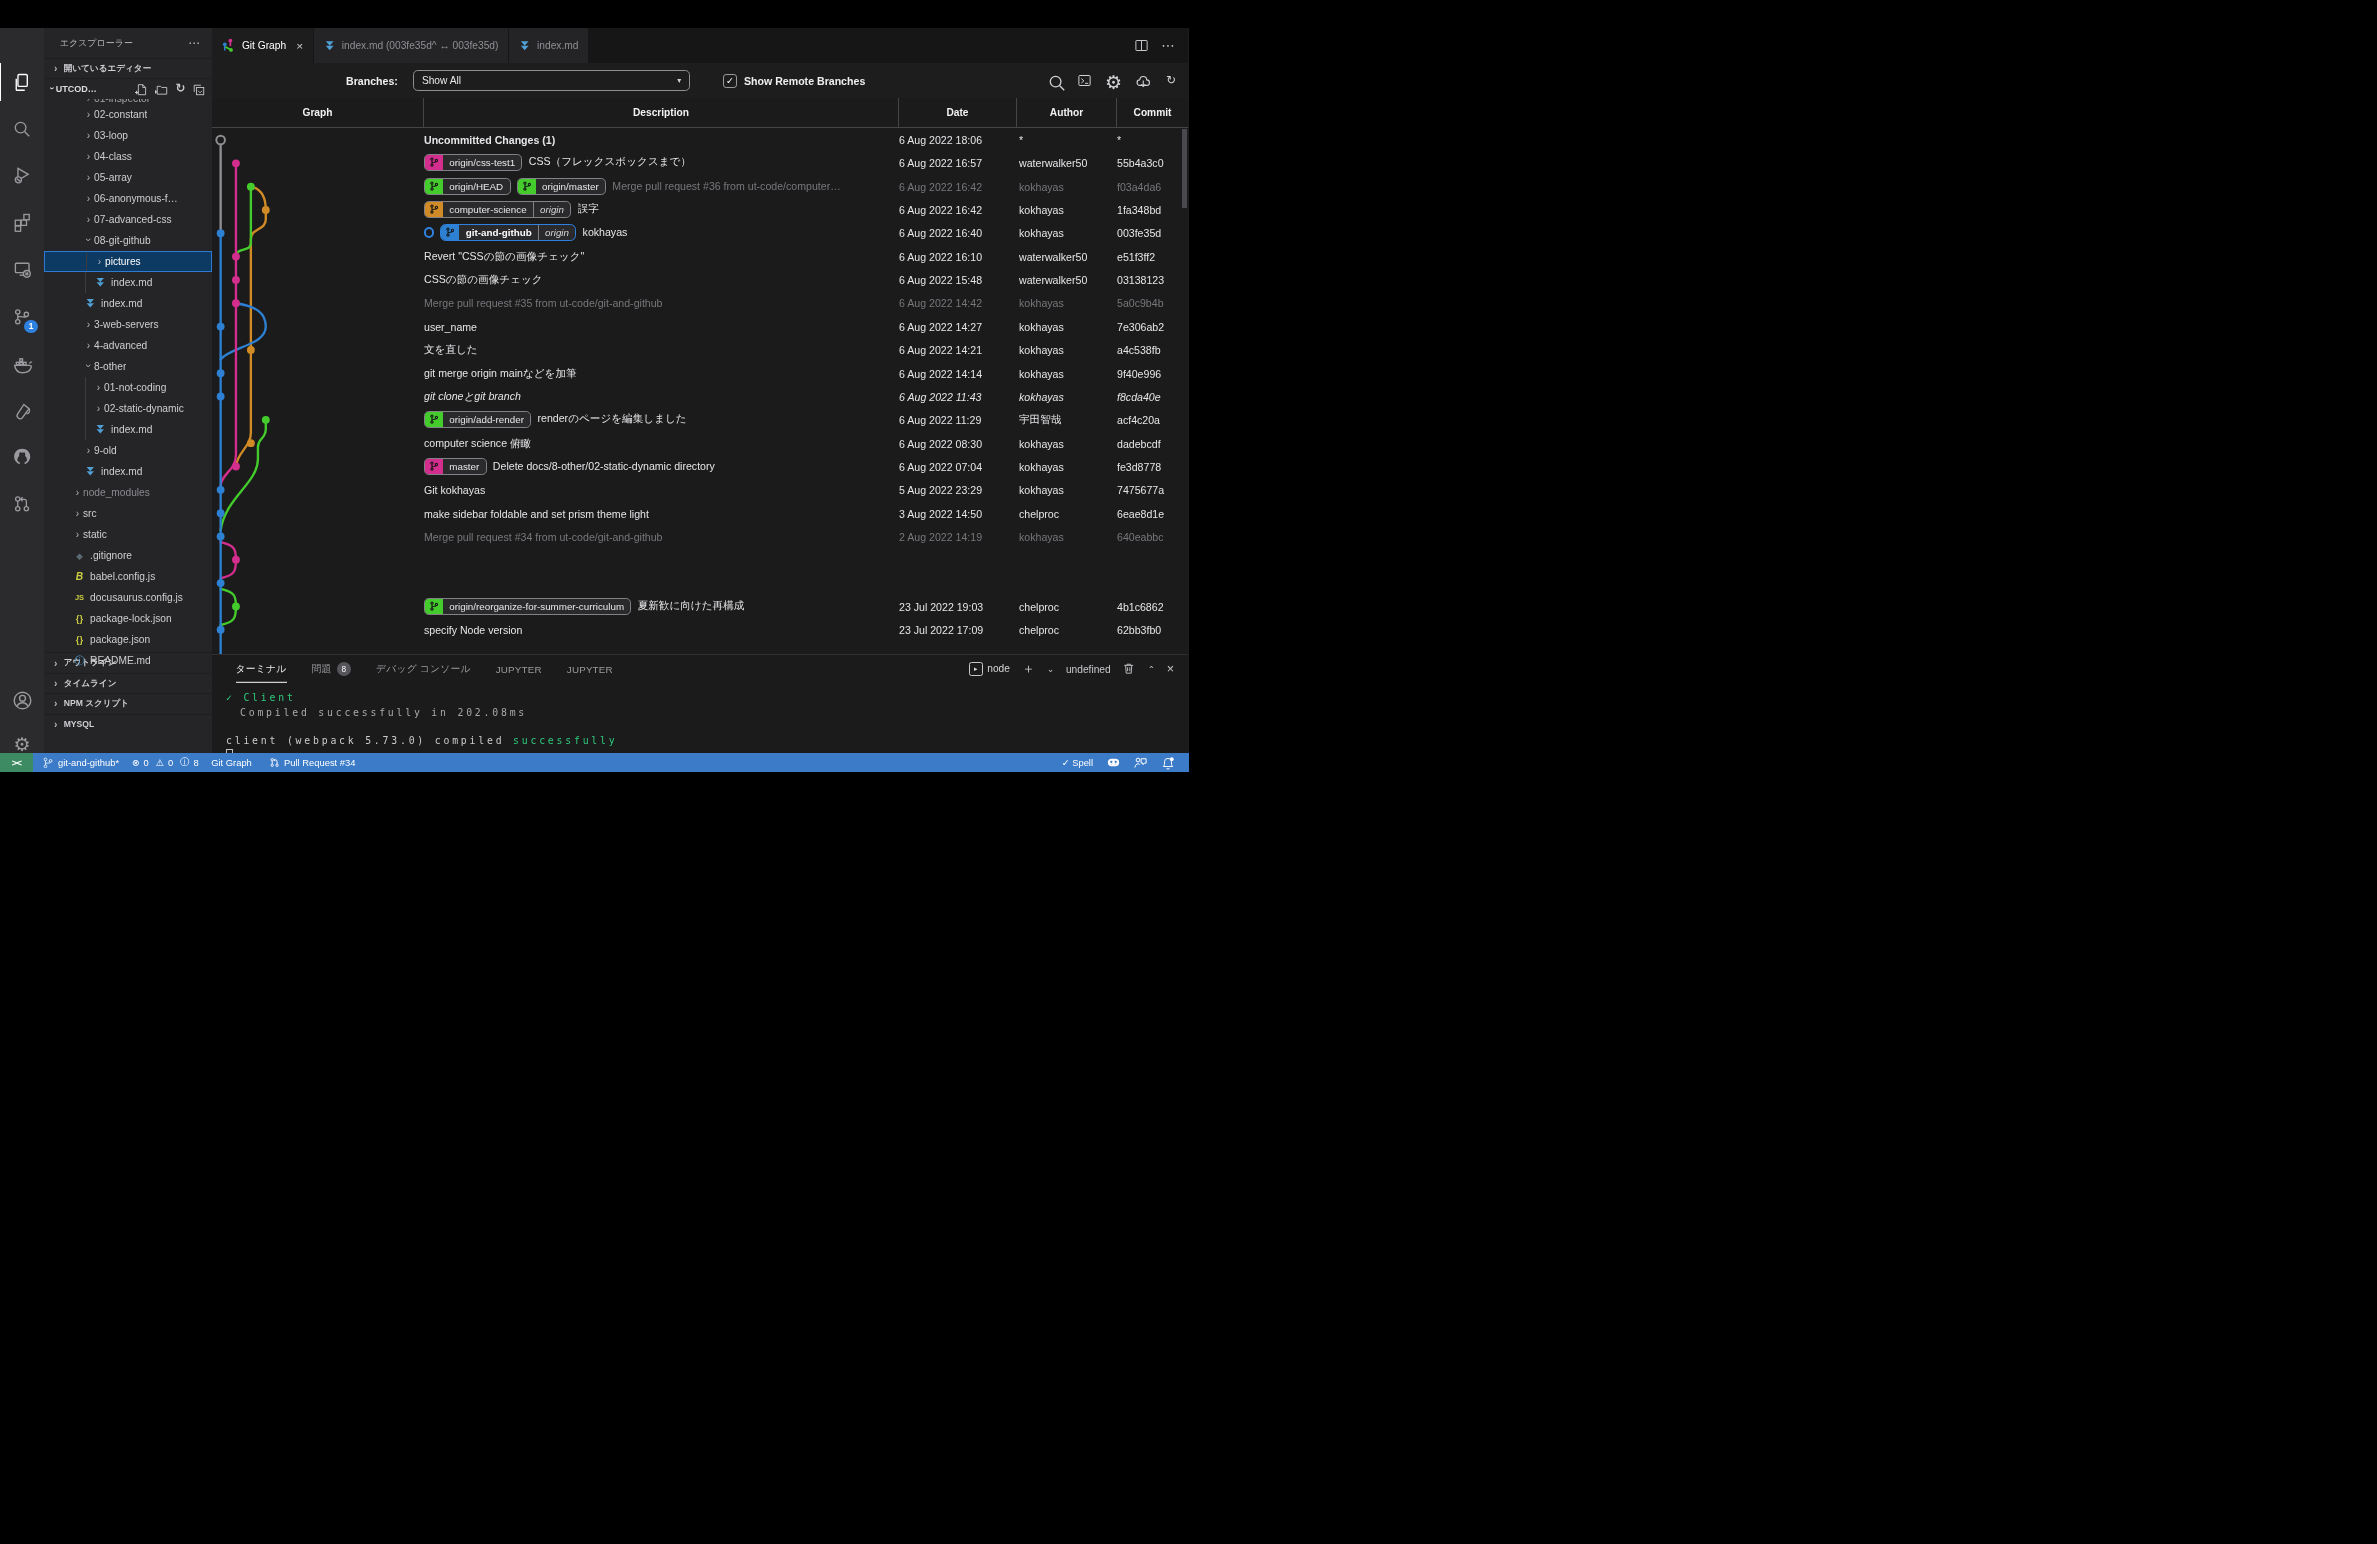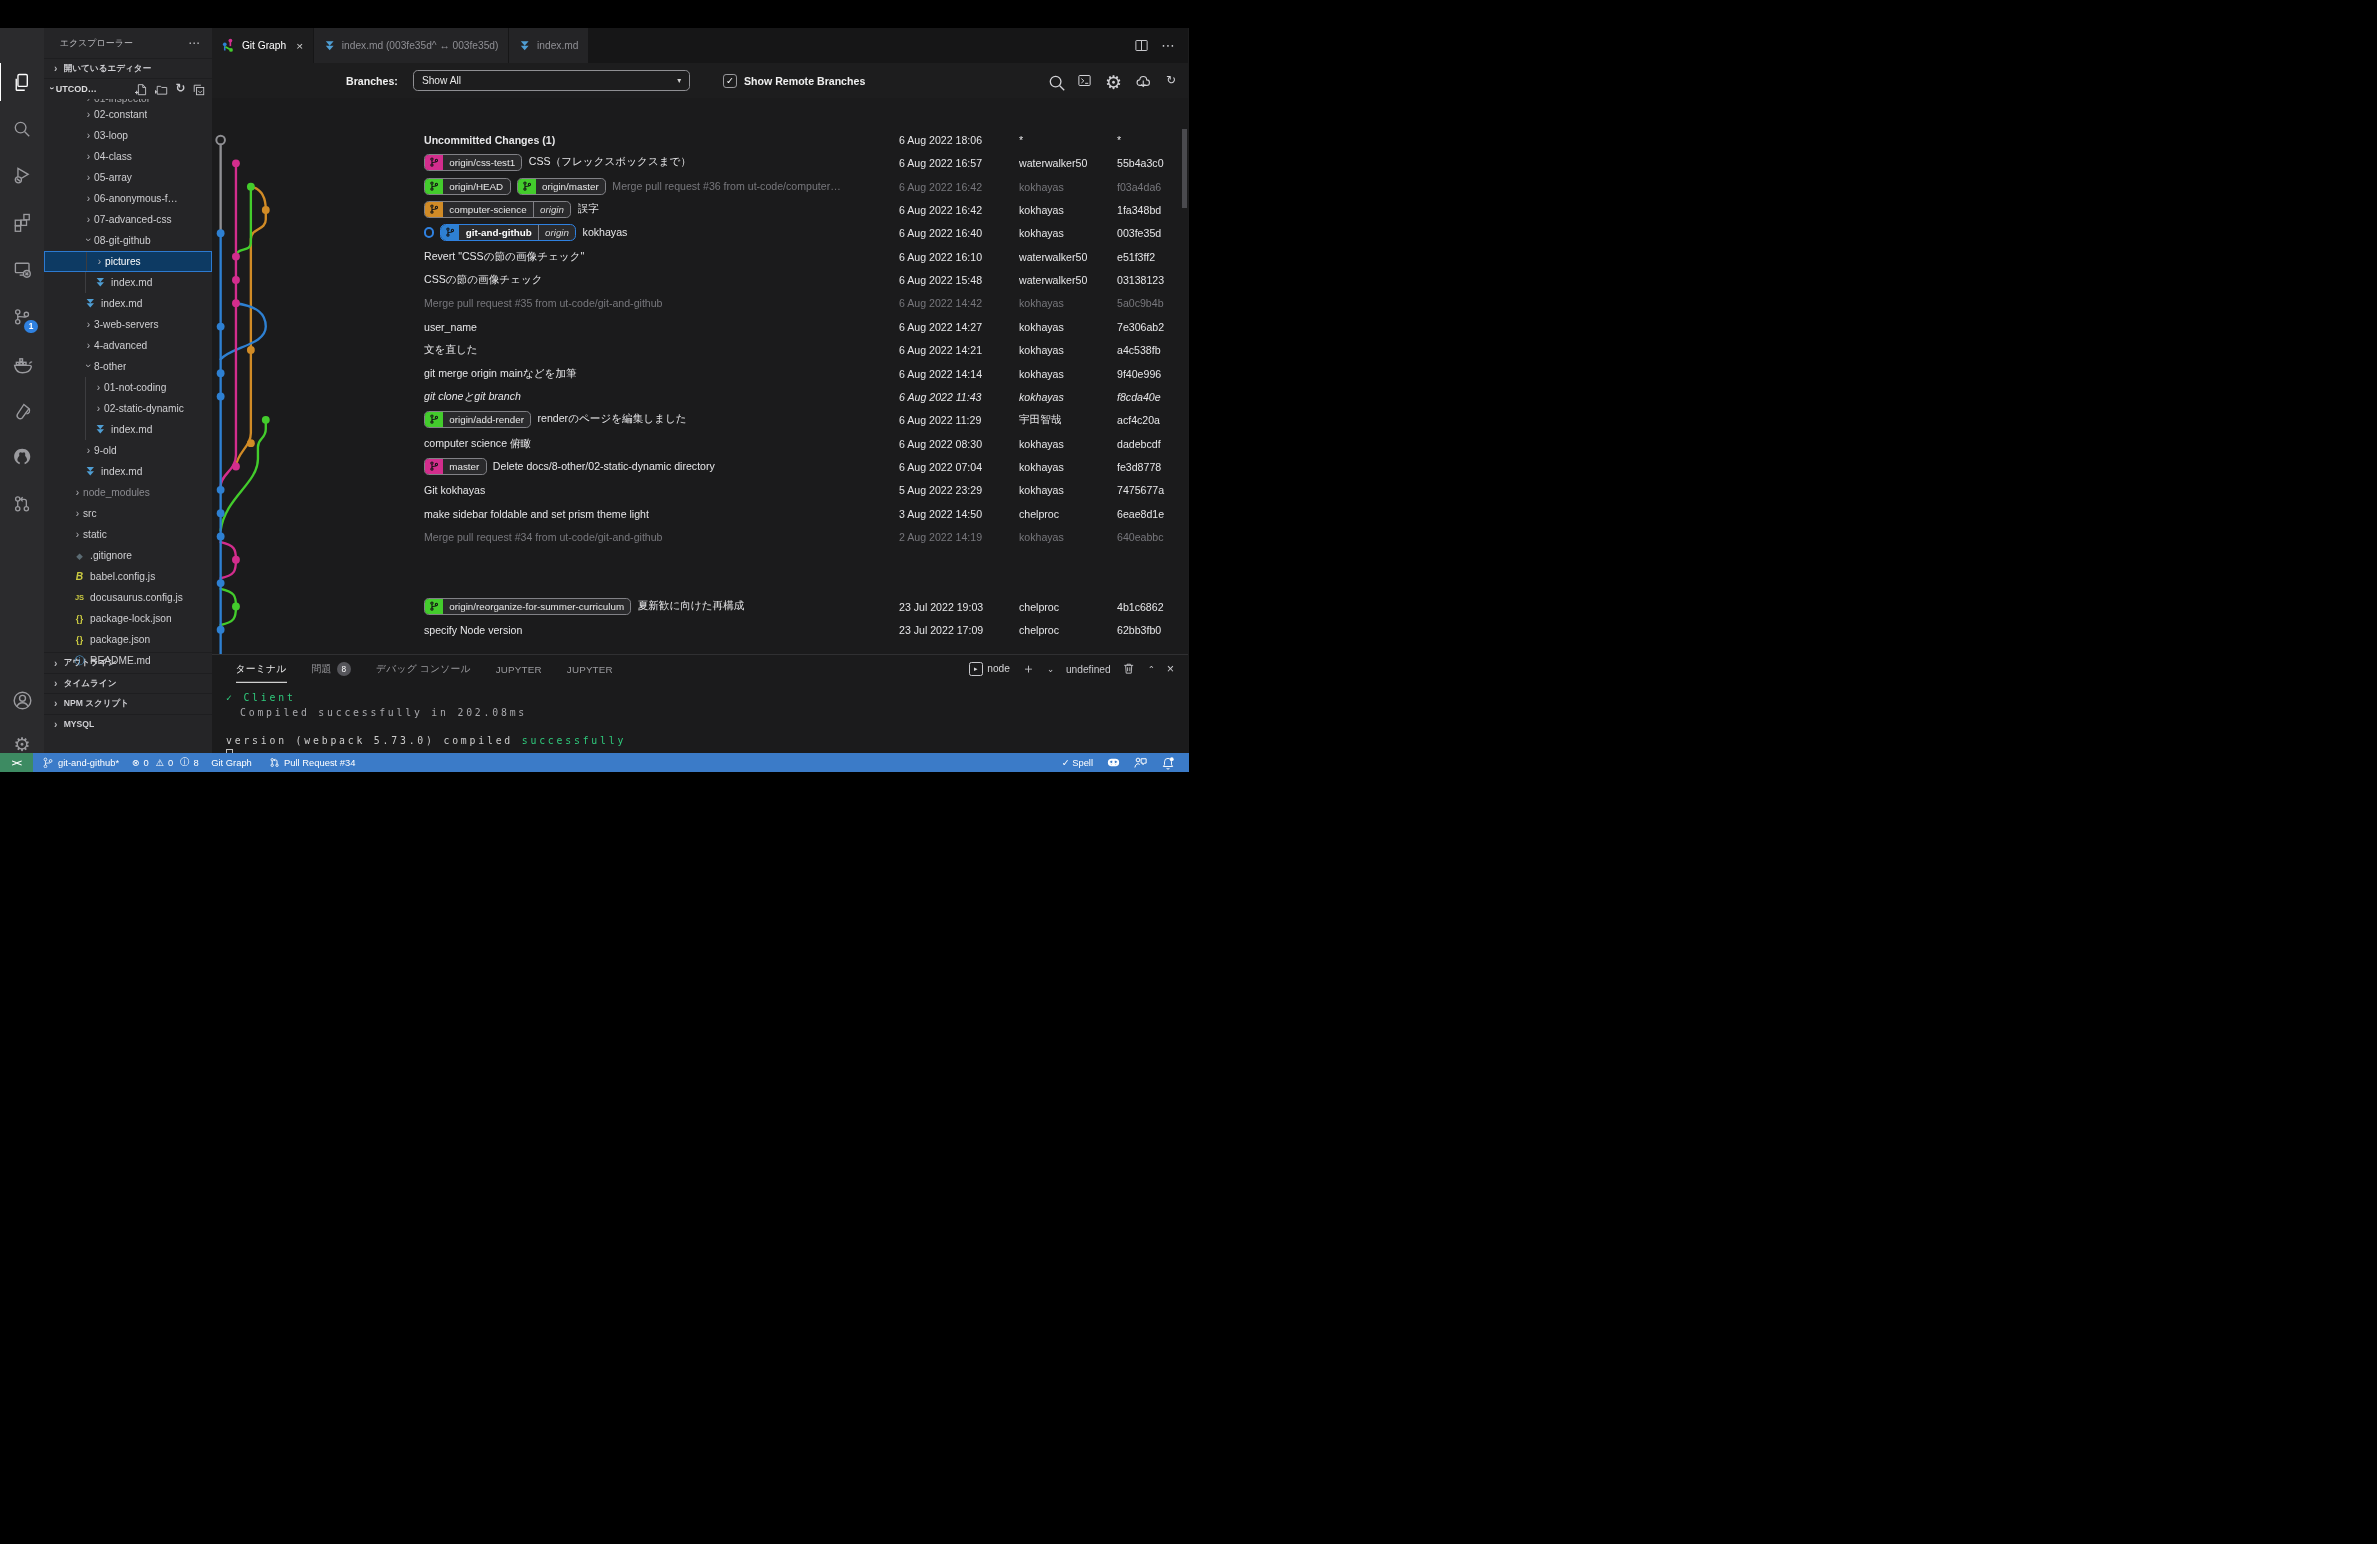--- a/index.html
+++ b/index.html
@@ -463,20 +463,27 @@
           <span class="gicon" style="left: 893px;"><span style="font-size:19px; line-height:1">⚙</span></span>
           <span class="gicon" style="left: 923px;"><svg width="16.5" height="16.5" viewBox="0 0 24 24" fill="none" stroke="currentColor" stroke-width="1.6">
               <path d="M7 10 a5 5 0 0 1 10 0 a4 4 0 0 1 0 8 h-10 a4 4 0 0 1 0-8"></path>
               <path d="M12 11 v8 M9 16.5 l3 3 l3-3"></path>
             </svg></span>
           <span class="gicon" style="left: 954px;"><span style="font-size:11.8px; line-height:1">↻</span></span>
         </div>
     </div>
 
     <div class="gtable">
+      <div class="thead" id="thead">
+          <div class="th" style="width: 212px;">Graph</div>
+          <div class="th" style="width: 475px;">Description</div>
+          <div class="th" style="width: 118px;">Date</div>
+          <div class="th" style="width: 100px;">Author</div>
+          <div class="th" style="width: 72px; flex: 1 1 0%;">Commit</div>
+        </div>
       <div class="tbody" id="tbody">
         <svg id="graphsvg" width="212" height="526" viewBox="0 0 270 669">
             <path d="M11,14.85 L11,133.65" stroke="#8f8f93" stroke-width="3" fill="none" stroke-linecap="round"></path>
             <path d="M49.5,74.25 C63,77 68.5,88 68.5,103.95 L68.5,116 C68.5,130 49.5,127 49.5,141 L49.5,388 C49.5,406 32,412 30.5,430.65" stroke="#d18b26" stroke-width="3" fill="none" stroke-linecap="round"></path>
             <path d="M49.5,74.25 L49.5,146 C49.5,158 30.5,151 30.5,163.35" stroke="#43cc2c" stroke-width="3" fill="none" stroke-linecap="round"></path>
             <path d="M68.5,371.25 L68.5,383 C68.5,396 58.5,394 58.5,406 L58.5,421 C58.5,452 17,470 11,512" stroke="#43cc2c" stroke-width="3" fill="none" stroke-linecap="round"></path>
             <path d="M30.5,222.75 C58,227 68.5,236 68.5,252.45 C68.5,276 25,278 11,294" stroke="#2e80d2" stroke-width="3" fill="none" stroke-linecap="round"></path>
             <path d="M30.5,44.55 L30.5,416 C30.5,436 11,440 11,456" stroke="#d32d8d" stroke-width="3" fill="none" stroke-linecap="round"></path>
             <path d="M11,527 C29,531 30.5,536 30.5,549.45 C30.5,564 29,569 11,573" stroke="#d32d8d" stroke-width="3" fill="none" stroke-linecap="round"></path>
             <path d="M11,586.5 C29,590.5 30.5,595.5 30.5,608.85 C30.5,623.5 29,628.5 11,632.5" stroke="#43cc2c" stroke-width="3" fill="none" stroke-linecap="round"></path>
@@ -801,21 +808,21 @@
             <span style="font-size:8.6px; line-height:1">⌃</span>
           </span>
           <span style="display: inline-flex;">
             <span style="font-size:12.6px; line-height:1">×</span>
           </span>
         </div>
       <div class="term">
         <div><span class="t-green"><span>✓</span> <span>Client</span></span></div>
         <div class="t-gray" style="padding-left:14px">Compiled successfully in 202.08ms</div>
         <div style="height:13.4px"></div>
-        <div><span>version (webpack 5.73.0) compiled </span><span class="t-green">successfully</span></div>
+        <div><span>client (webpack 5.73.0) compiled </span><span class="t-green">successfully</span></div>
         <div><span class="cursor"></span></div>
       </div>
     </div>
   </div>
 
   <div class="statusbar">
     <div class="sb-green">&gt;&lt;</div>
     <div class="sb-item" style="padding-left:9.4px">
       <span class="ico" id="sb-branch-ico">
           <svg width="11.8" height="11.8" viewBox="0 0 24 24" fill="none" stroke="currentColor" stroke-width="1.6">

